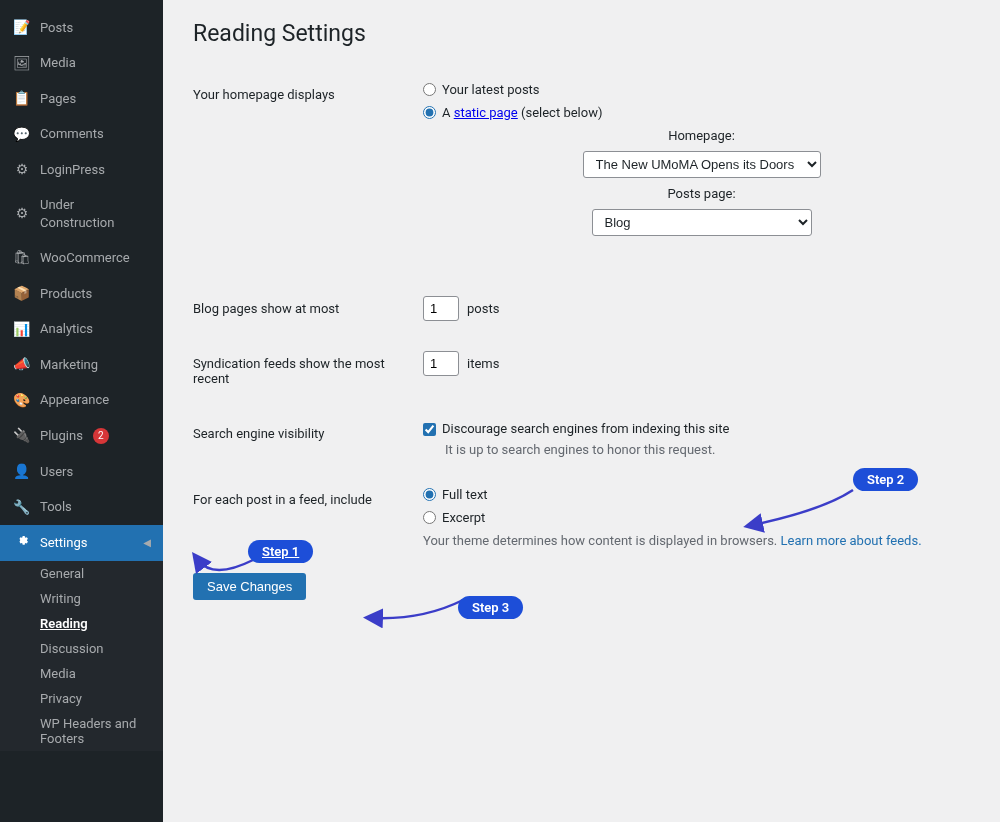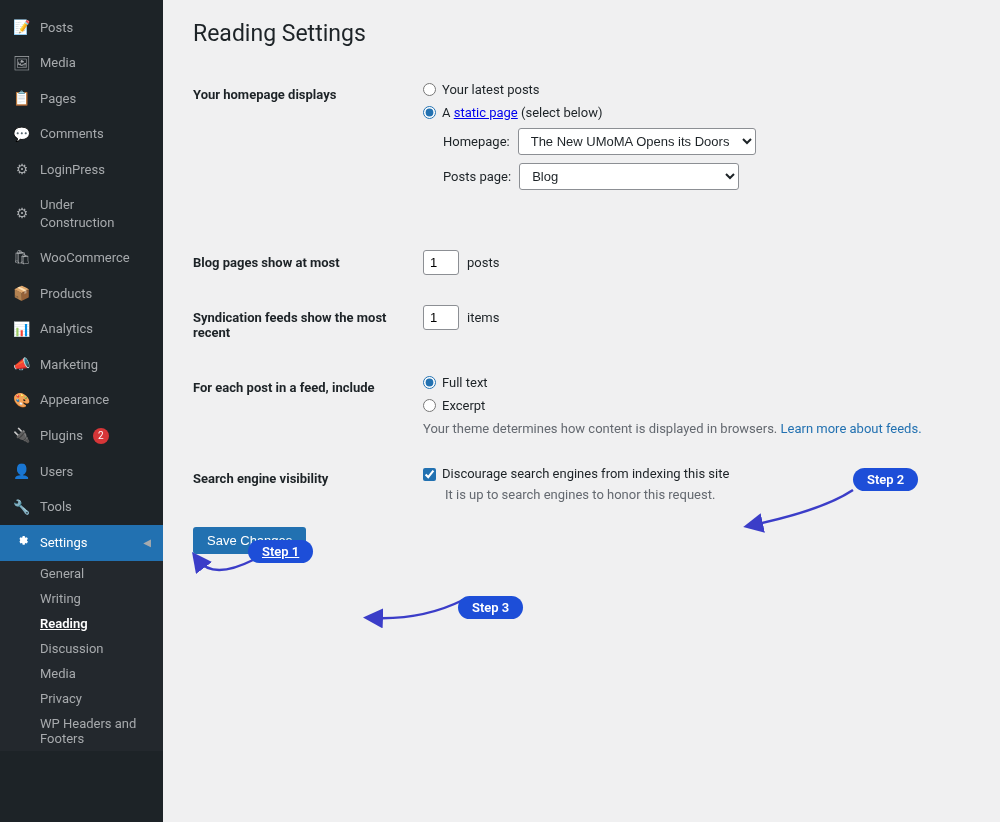--- a/index.html
+++ b/index.html
@@ -65,34 +65,34 @@
       margin-bottom: 20px;
     }
 
     
     .form-table { width: 100%; border-collapse: collapse; }
     .form-table tr { vertical-align: top; }
     .form-table th {
       width: 220px;
       padding: 20px 10px 20px 0;
       text-align: left;
-      font-weight: 700;
+      font-weight: 400;
       color: #1d2327;
       font-size: 13px;
     }
     .form-table td {
       padding: 15px 10px;
     }
 
     
     .radio-option { display: flex; align-items: center; gap: 6px; margin-bottom: 8px; font-size: 13px; color: #1d2327; }
     .radio-option input[type=radio] { accent-color: #2271b1; }
 
     
-    .dropdown-row { display: flex; align-items: center; gap: 8px; margin-top: 8px; margin-left: 20px; font-size: 13px; }
+    .dropdown-row { display: flex; align-items: center; gap: 8px; margin-top: 8px; margin-left: 20px; font-size: 13px; flex-direction: column; }
     .dropdown-row label { color: #1d2327; }
     .dropdown-row select {
       border: 1px solid #8c8f94;
       border-radius: 3px;
       padding: 4px 8px;
       font-size: 13px;
       background: #fff;
       color: #1d2327;
       min-width: 220px;
     }
@@ -316,47 +316,47 @@
       <td>
         <div class="number-row">
           <input type="number" value="10" style="">
           <span>items</span>
         </div>
       </td>
     </tr>
 
     <tr>
       <th>
+        <span>Search engine visibility</span>
+      </th>
+      <td>
+        <div class="checkbox-row">
+          <input type="checkbox" checked="" id="discourage-search" style="">
+          <label for="discourage-search">Discourage search engines from indexing this site</label>
+        </div>
+        <p class="field-description" style="margin-left:22px;">It is up to search engines to honor this request.</p>
+      </td>
+    </tr>
+
+    <tr>
+      <th>
         <span>For each post in a feed, include</span>
       </th>
       <td>
         <div class="radio-option">
           <input type="radio" name="feed_type" value="full" id="full-text" checked="" style="">
           <label for="full-text">Full text</label>
         </div>
         <div class="radio-option">
           <input type="radio" name="feed_type" value="excerpt" id="excerpt" style="">
           <label for="excerpt">Excerpt</label>
         </div>
         <p class="field-description">
           <span>Your theme determines how content is displayed in browsers.</span> <a href="#">Learn more about feeds.</a>
         </p>
-      </td>
-    </tr>
-
-    <tr>
-      <th>
-        <span>Search engine visibility</span>
-      </th>
-      <td>
-        <div class="checkbox-row">
-          <input type="checkbox" checked="" id="discourage-search" style="">
-          <label for="discourage-search">Discourage search engines from indexing this site</label>
-        </div>
-        <p class="field-description" style="margin-left:22px;">It is up to search engines to honor this request.</p>
       </td>
     </tr>
   </tbody>
     </table>
 
   
   <button class="save-btn">Save Changes</button>
 
   
   <div class="annotation-layer">

